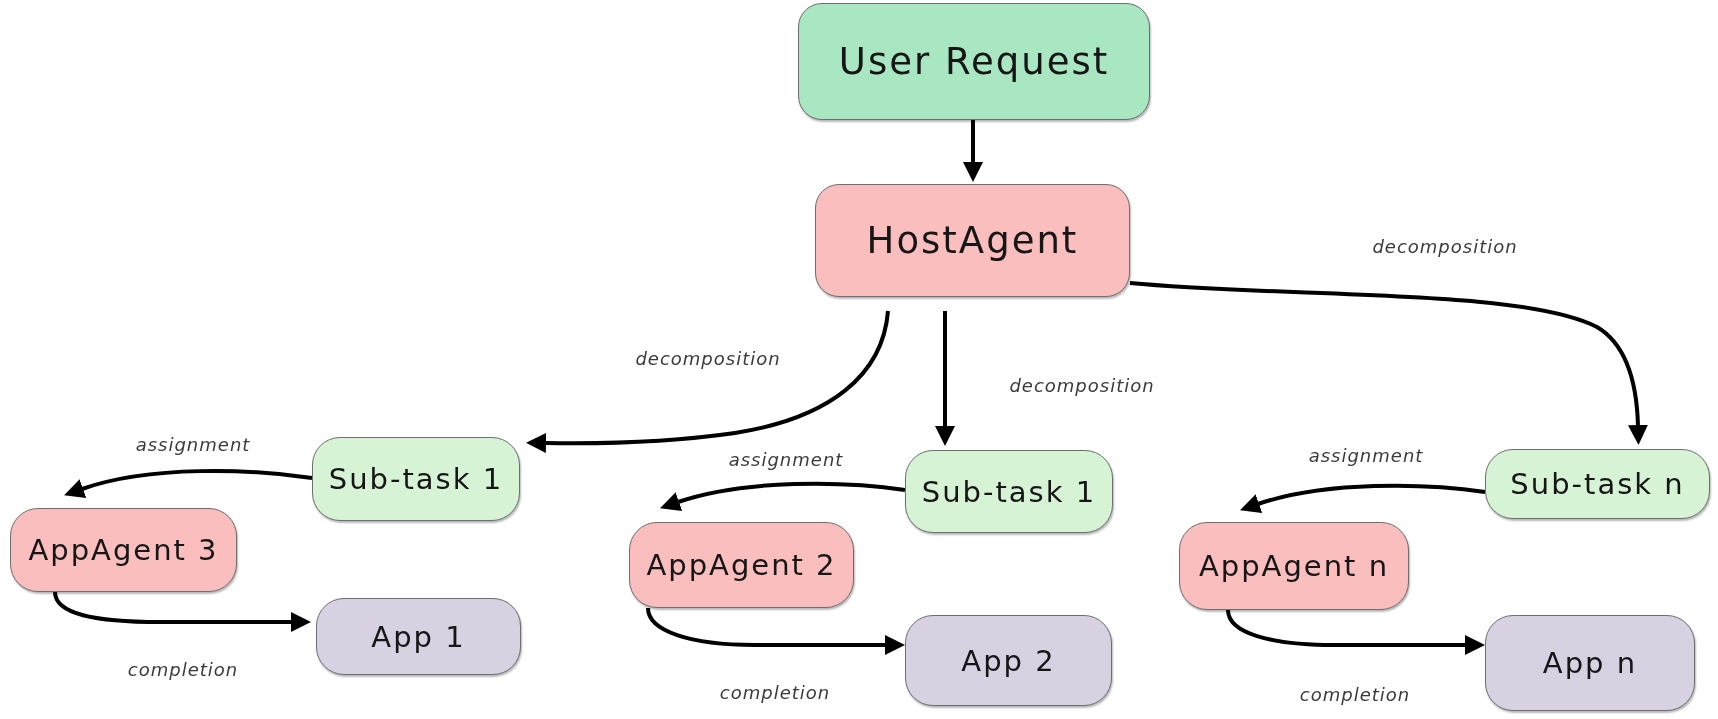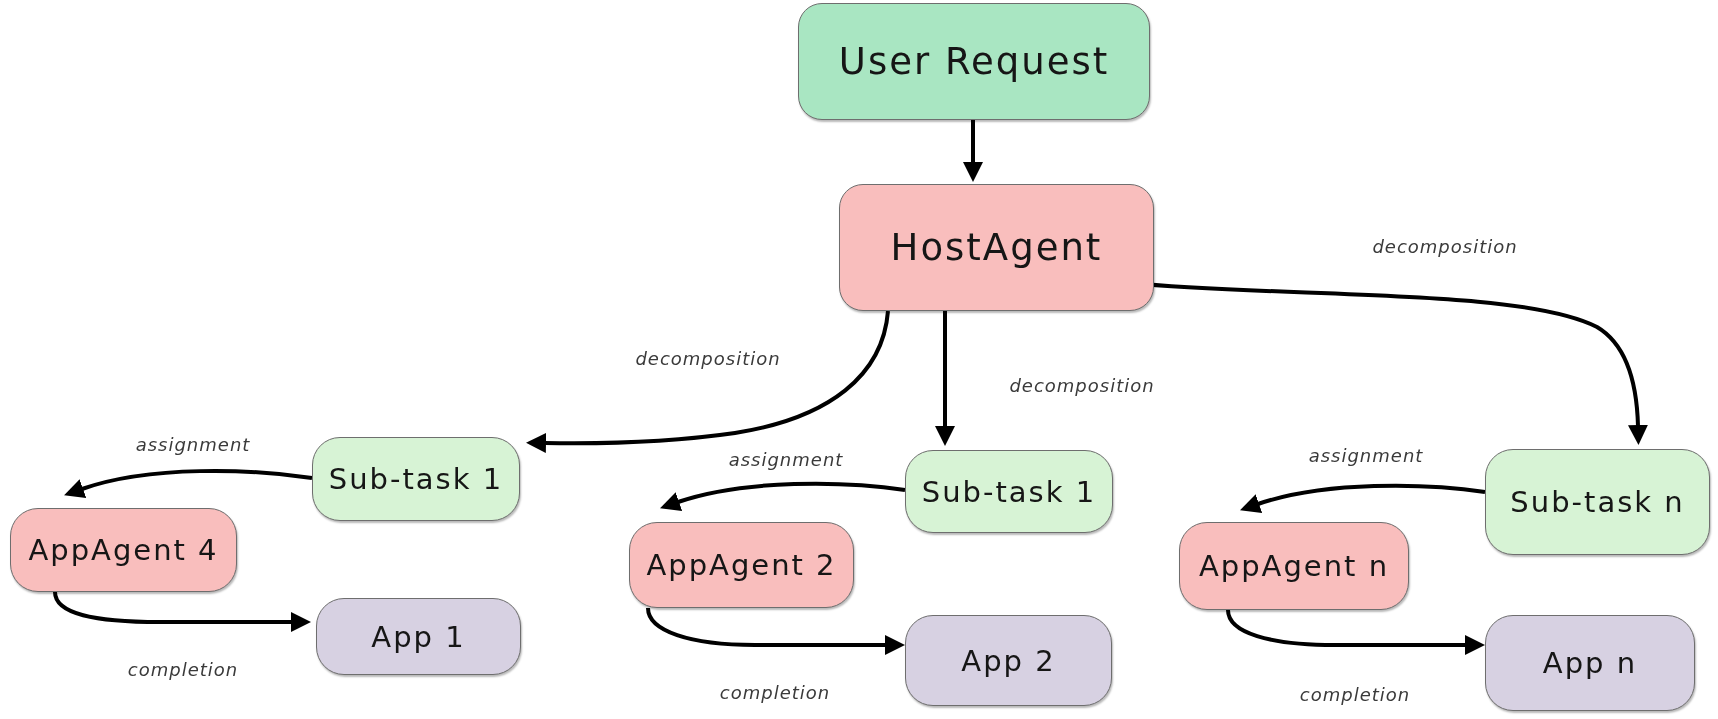--- a/index.html
+++ b/index.html
@@ -71,29 +71,29 @@
     <path class="arrow" d="M312,478 C252,469 150,465 82,489" marker-end="url(#arrowhead)"></path>
     <path class="arrow" d="M905,490 C845,481 745,479 678,502" marker-end="url(#arrowhead)"></path>
     <path class="arrow" d="M1485,492 C1425,483 1325,481 1258,504" marker-end="url(#arrowhead)"></path>
     <path class="arrow" d="M55,592 C55,614 95,622 160,622 L292,622" marker-end="url(#arrowhead)"></path>
     <path class="arrow" d="M648,608 C648,631 690,645 755,645 L886,645" marker-end="url(#arrowhead)"></path>
     <path class="arrow" d="M1228,610 C1228,633 1270,645 1335,645 L1466,645" marker-end="url(#arrowhead)"></path>
   </svg>
 
   <div class="node big green" style="left:798px;top:3px;width:352px;height:117px;">User Request</div>
 
-  <div class="node big pink" style="left:815px;top:184px;width:315px;height:127px;margin-left:24px;">HostAgent</div>
+  <div class="node big pink" style="left:815px;top:184px;width:315px;height:113px;">HostAgent</div>
 
   <div class="node small ltgreen" style="left:312px;top:437px;width:208px;height:84px;">Sub-task 1</div>
 
   <div class="node small ltgreen" style="left:905px;top:450px;width:208px;height:83px;">Sub-task 1</div>
 
-  <div class="node small ltgreen" style="left:1485px;top:449px;width:225px;height:106px;">Sub-task n</div>
+  <div class="node small ltgreen" style="left:1485px;top:449px;width:225px;height:70px;">Sub-task n</div>
 
-  <div class="node small pink" style="left:10px;top:508px;width:227px;height:84px;">AppAgent 4</div>
+  <div class="node small pink" style="left:10px;top:508px;width:227px;height:84px;">AppAgent 3</div>
 
   <div class="node small pink" style="left:601px;top:522px;width:225px;height:86px;margin-left:28px;">AppAgent 2</div>
 
   <div class="node small pink" style="left:1179px;top:522px;width:230px;height:88px;">AppAgent n</div>
 
   <div class="node small purple" style="left:316px;top:598px;width:205px;height:77px;">App 1</div>
 
   <div class="node small purple" style="left:905px;top:615px;width:207px;height:91px;">App 2</div>
 
   <div class="node small purple" style="left:1485px;top:615px;width:210px;height:96px;">App n</div>

